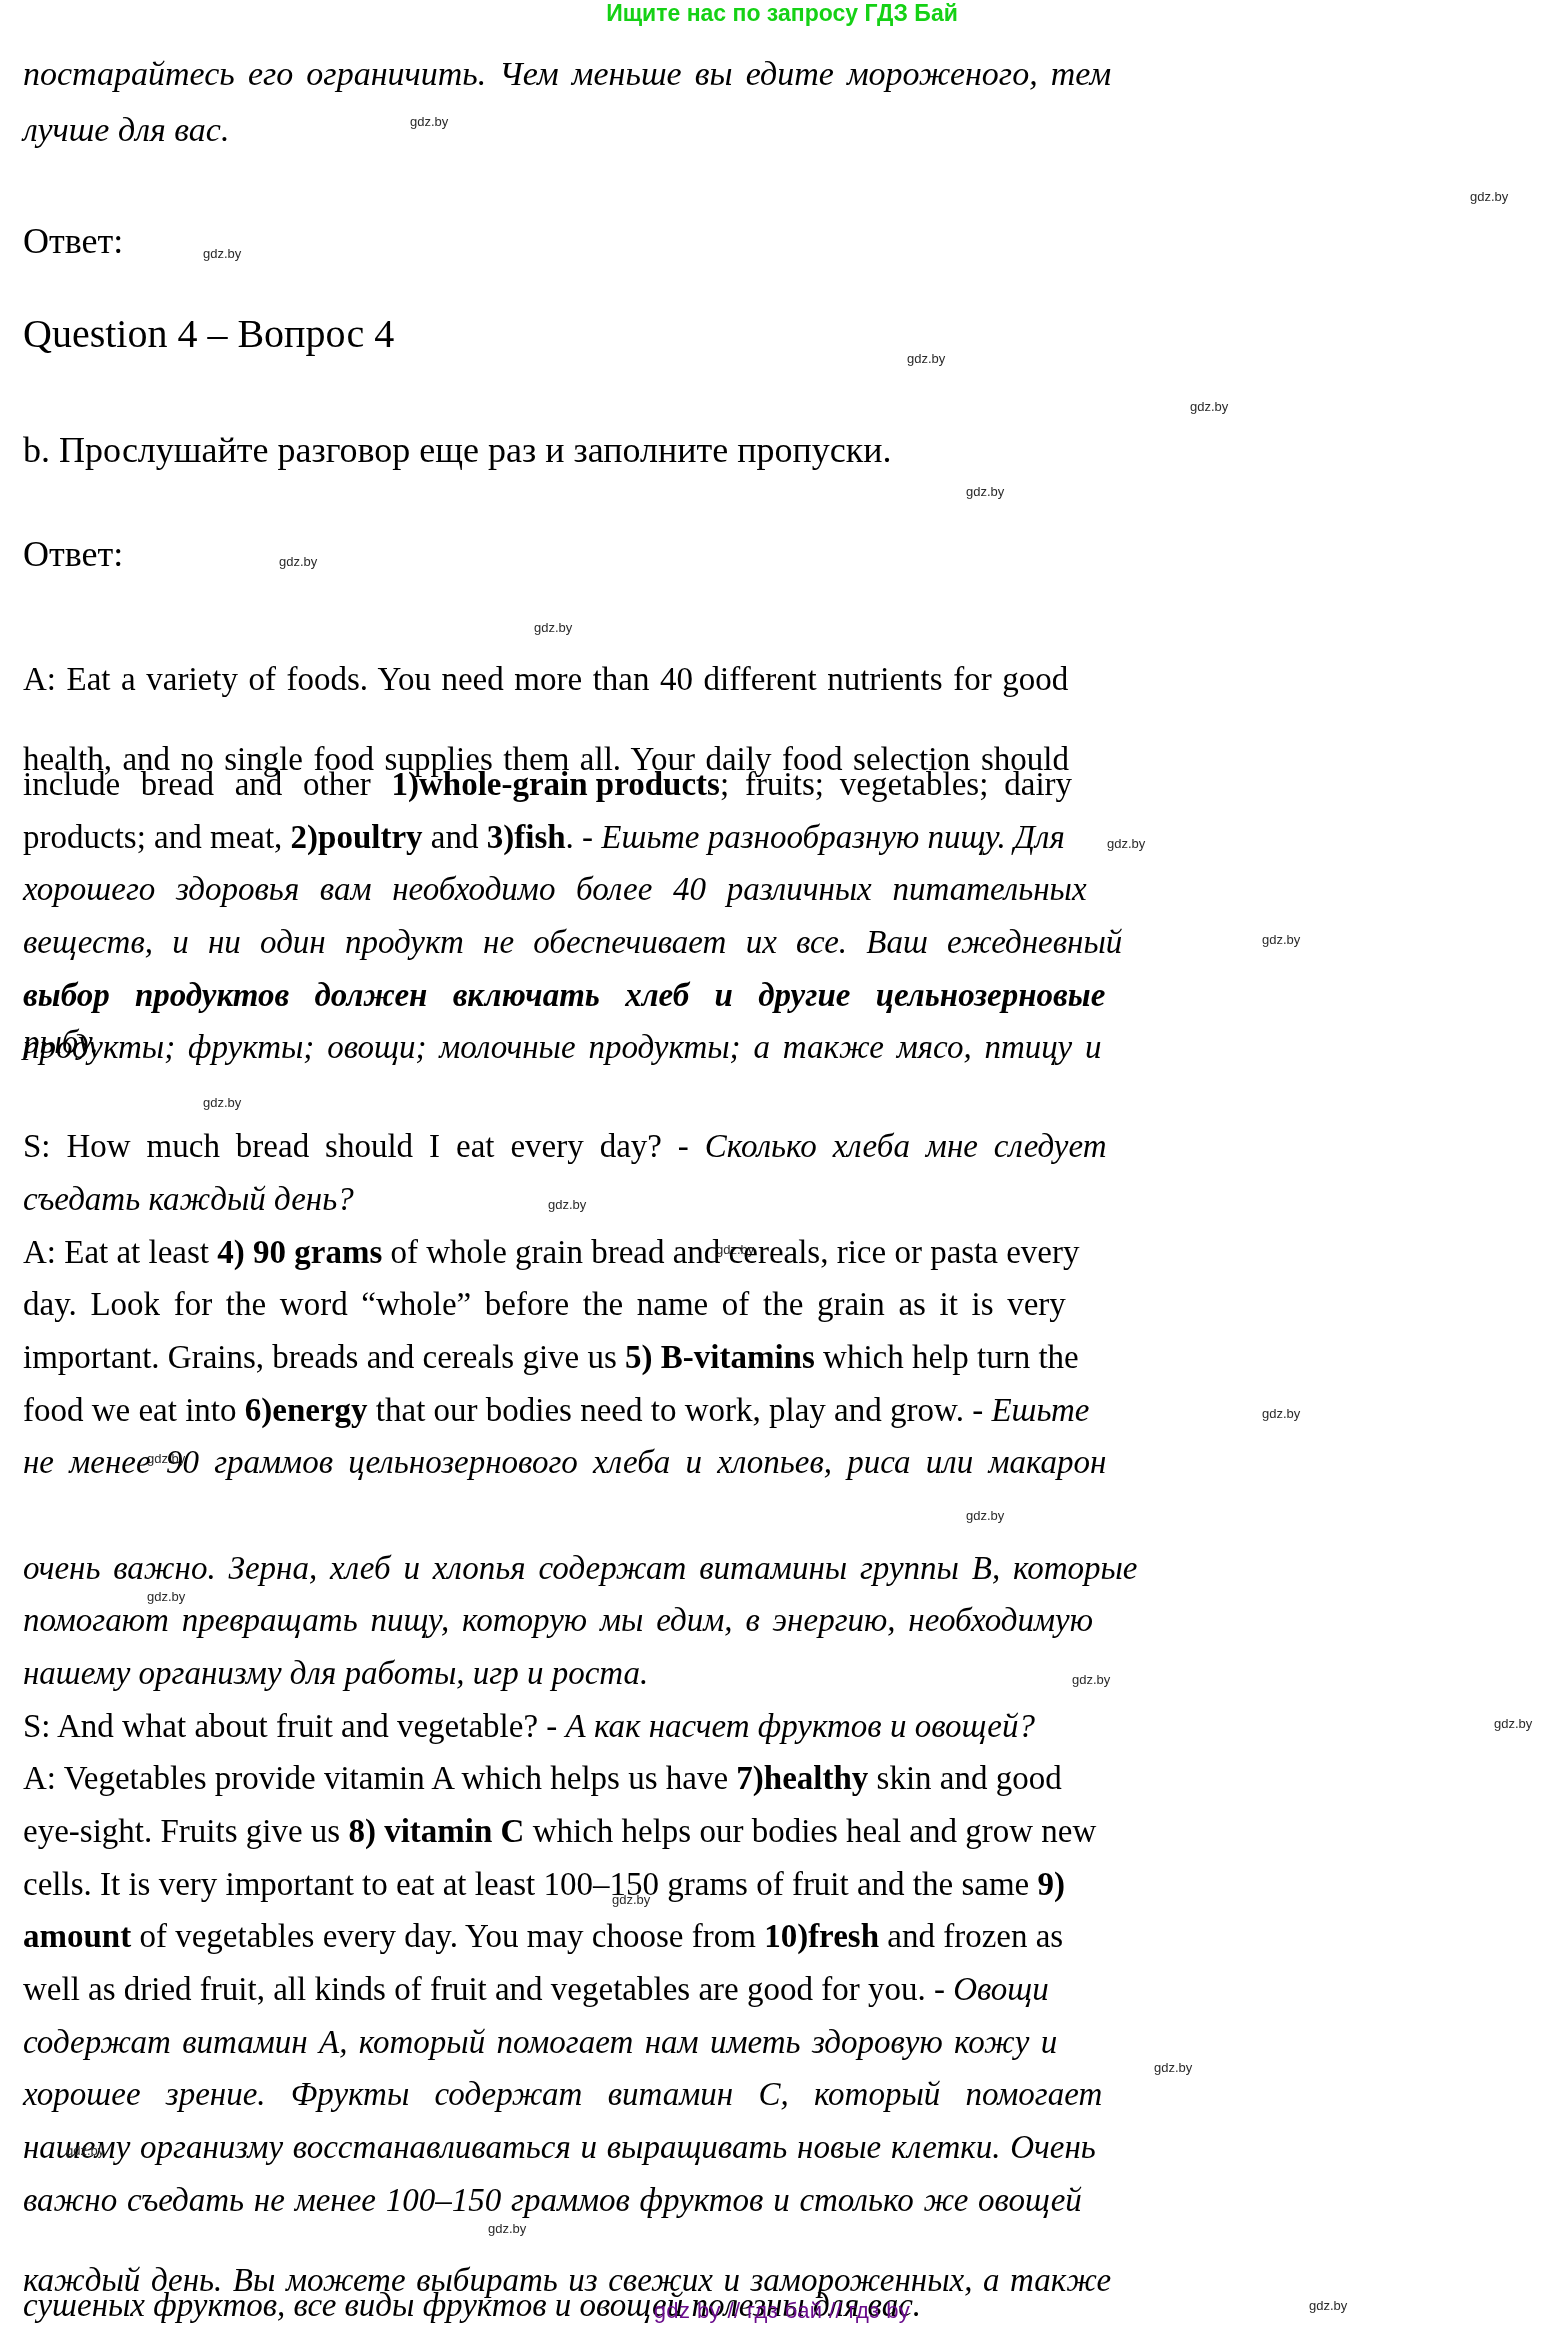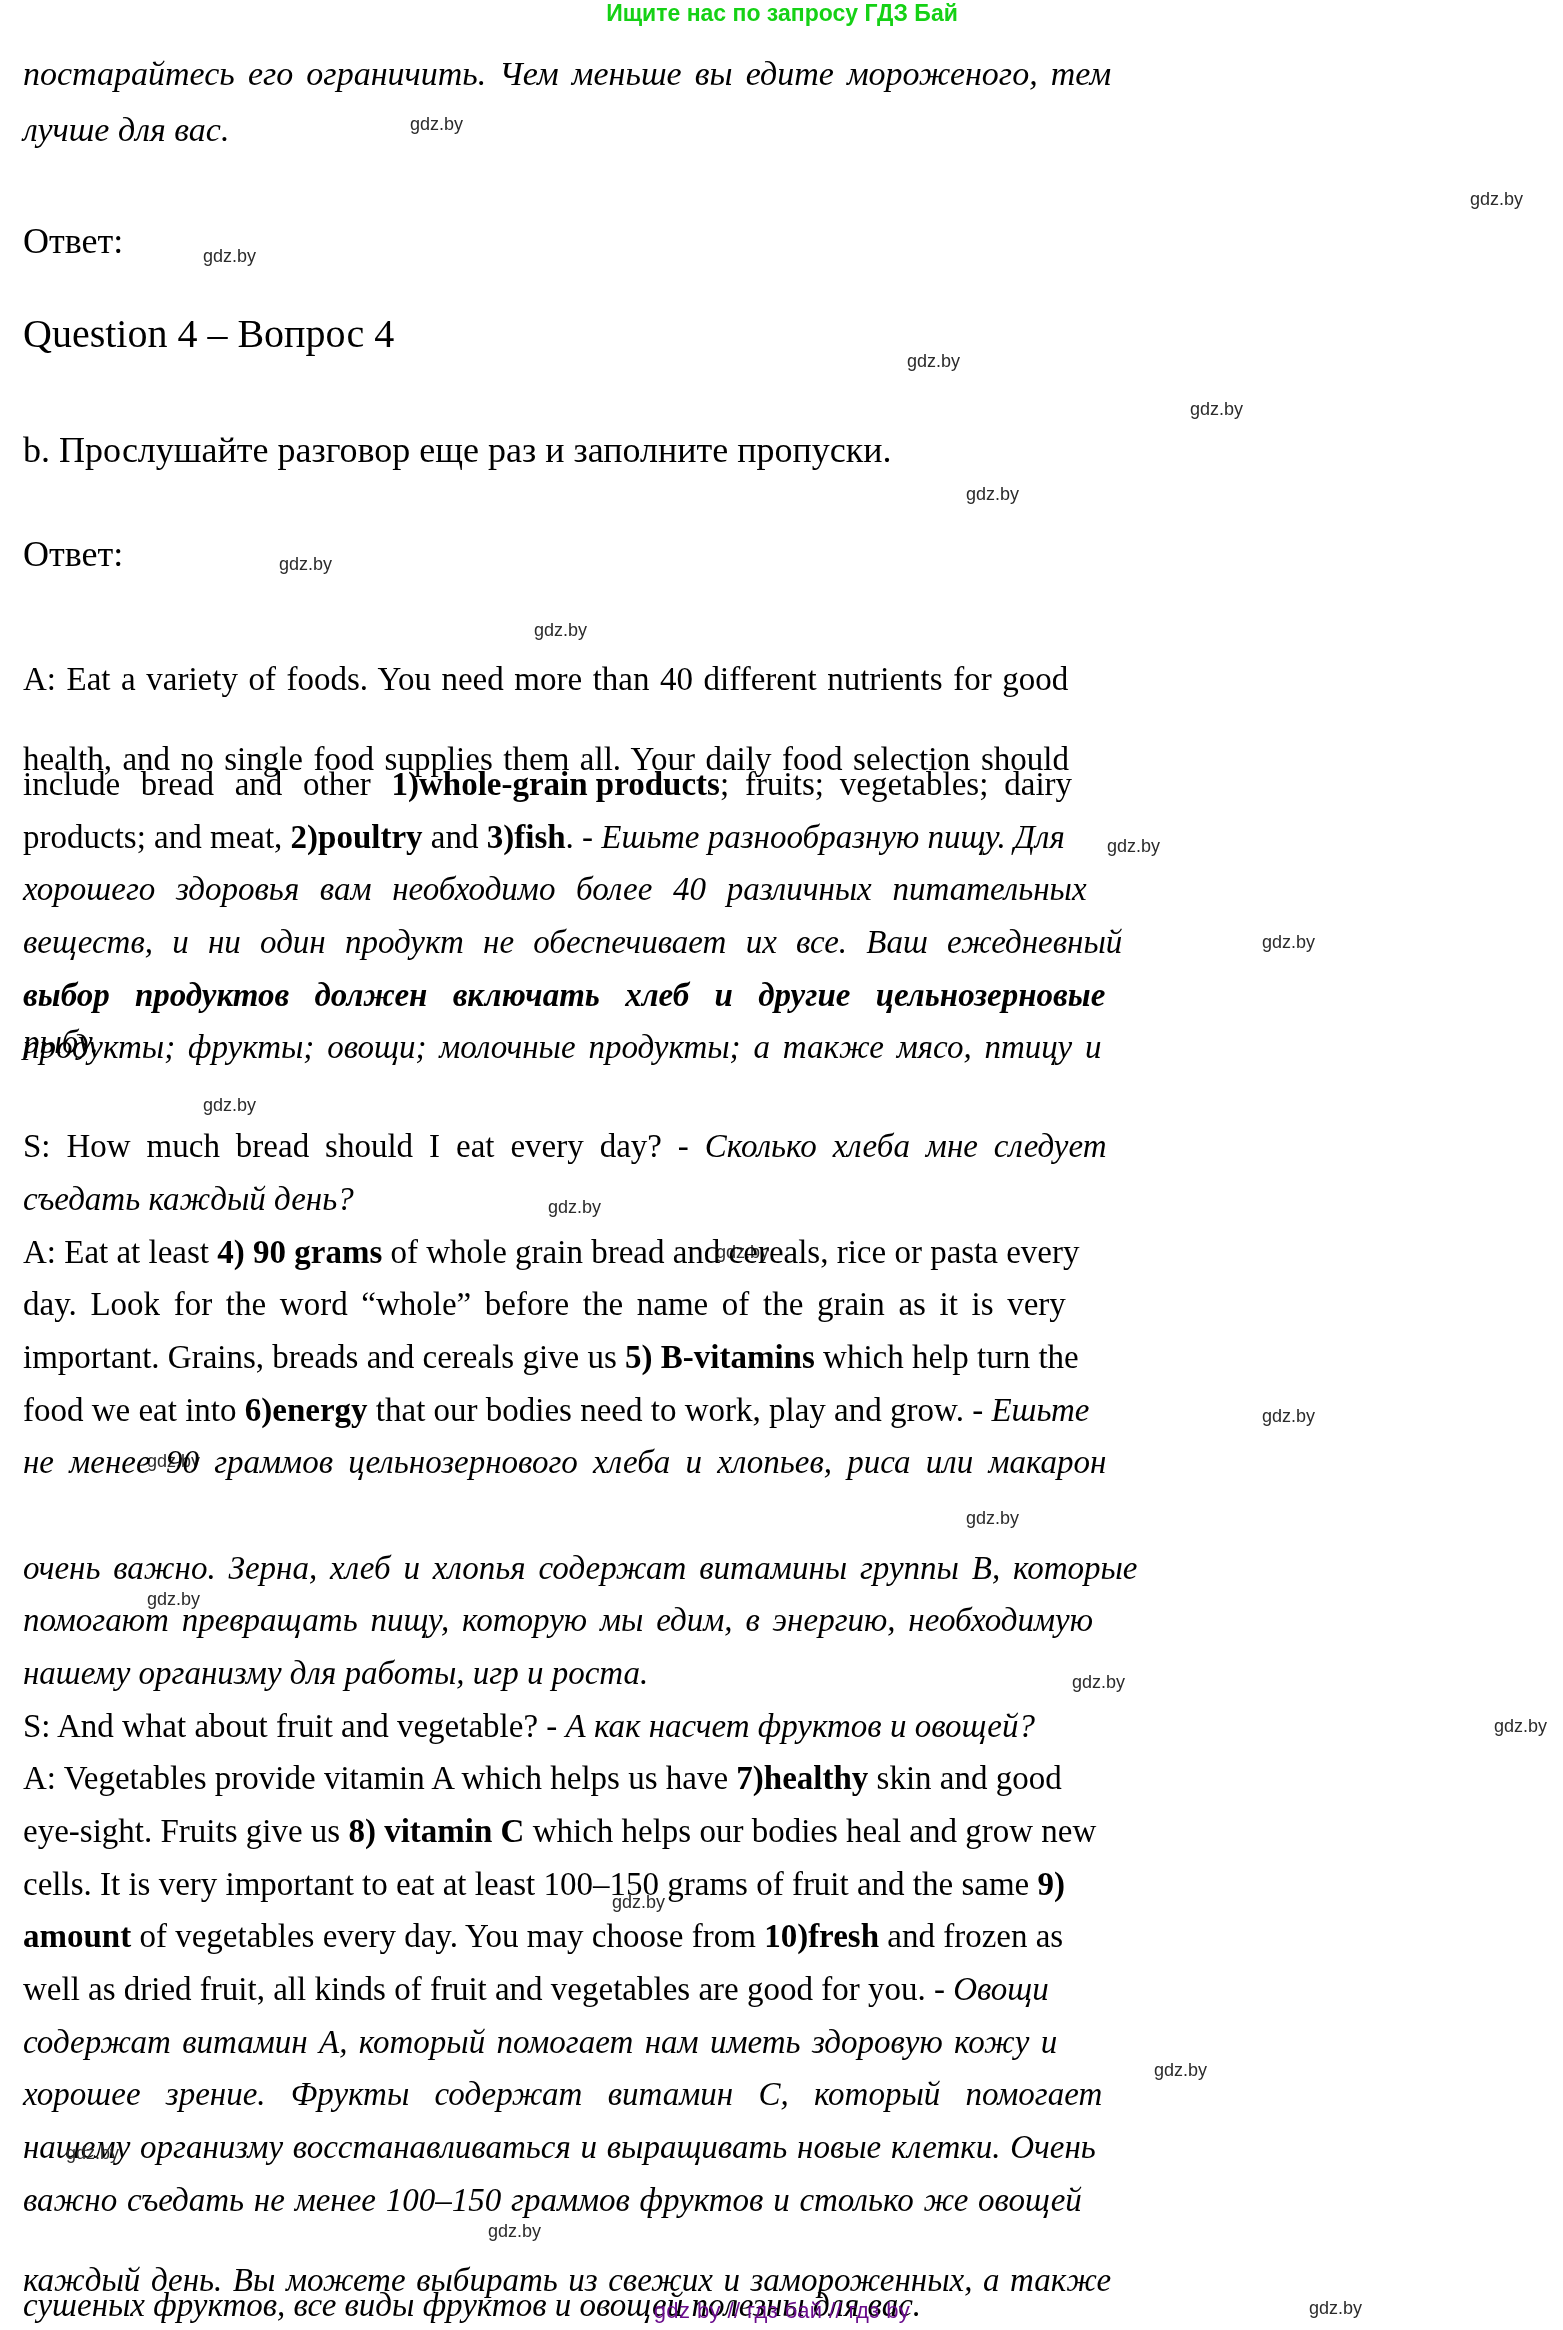--- a/index.html
+++ b/index.html
@@ -51,21 +51,21 @@
     left: 0;
     font-size: 33px;
     line-height: 1;
     white-space: nowrap;
   }
 
   
   .wm {
     position: absolute;
     font-family: "Liberation Sans", sans-serif;
-    font-size: 18px;
+    font-size: 13px;
     color: #2b2b2b;
     font-weight: normal;
     white-space: nowrap;
     font-style: normal;
     letter-spacing: 0px;
   }
 
   
   .footer {
     position: absolute;

